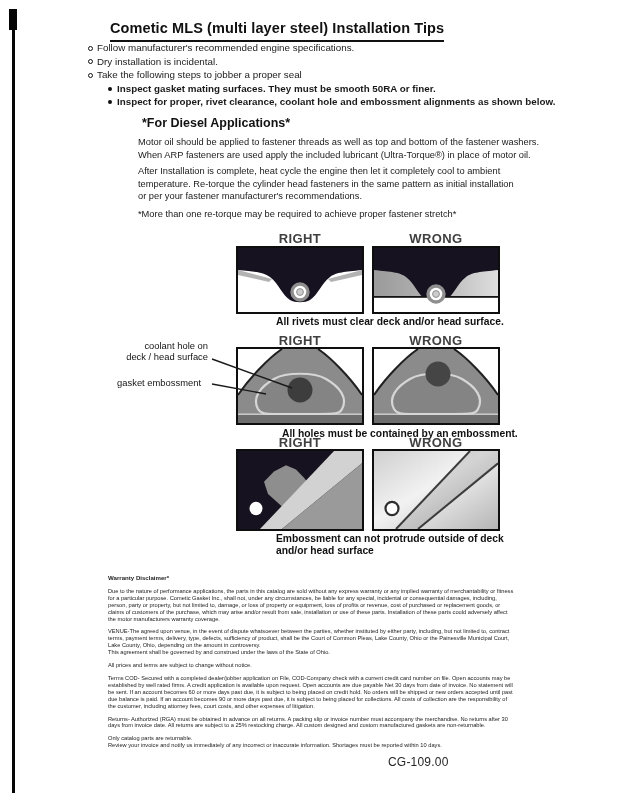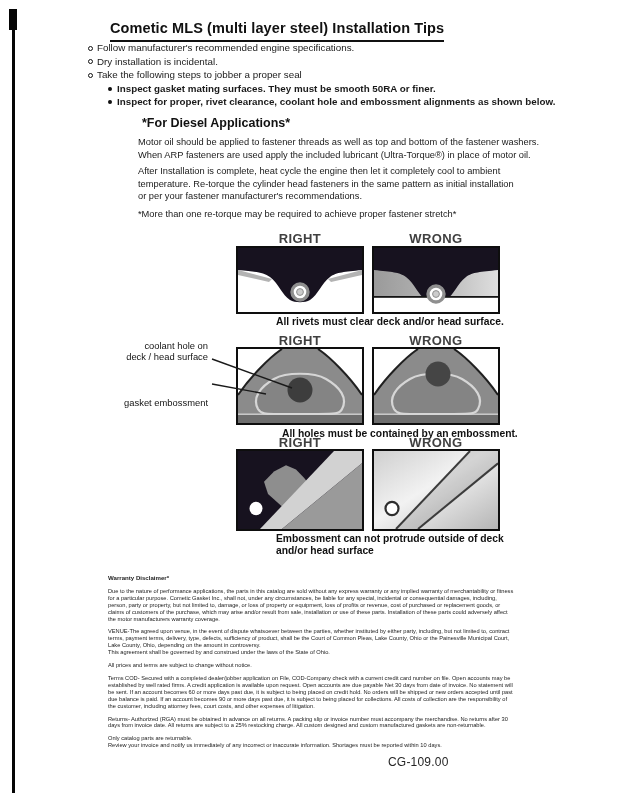--- a/index.html
+++ b/index.html
@@ -94,21 +94,21 @@
     </svg>
   </div>
 
   <div class="abs caption" style="left:236px;top:316px;">All rivets must clear deck and/or head surface.</div>
 
   <div class="abs figlabel" style="left:236px;top:333px;">RIGHT</div>
   <div class="abs figlabel" style="left:372px;top:333px;">WRONG</div>
 
   <div class="abs annot" style="left:100px;top:340px;">coolant hole on
 deck / head surface</div>
-  <div class="abs annot" style="left:100px;top:377px;margin-top:20px;">gasket embossment</div>
+  <div class="abs annot" style="left:93px;top:377px;">gasket embossment</div>
 
   <div class="abs box h2" style="left:236px;top:347px;">
     <svg viewBox="0 0 124 74" preserveAspectRatio="none">
       <rect width="124" height="74" fill="#8b8b8b"></rect>
       <path d="M0,0 H44 C32,8 12,28 0,46 Z" fill="#ffffff"></path>
       <path d="M124,0 H80 C92,8 112,28 124,46 Z" fill="#ffffff"></path>
       <path d="M44,0 C32,8 12,28 0,46" fill="none" stroke="#202020" stroke-width="2"></path>
       <path d="M80,0 C92,8 112,28 124,46" fill="none" stroke="#202020" stroke-width="2"></path>
       <rect x="0" y="64.5" width="124" height="1.4" fill="#cfcfcf"></rect>
       <rect x="0" y="66" width="124" height="8" fill="#6e6e6e"></rect>

